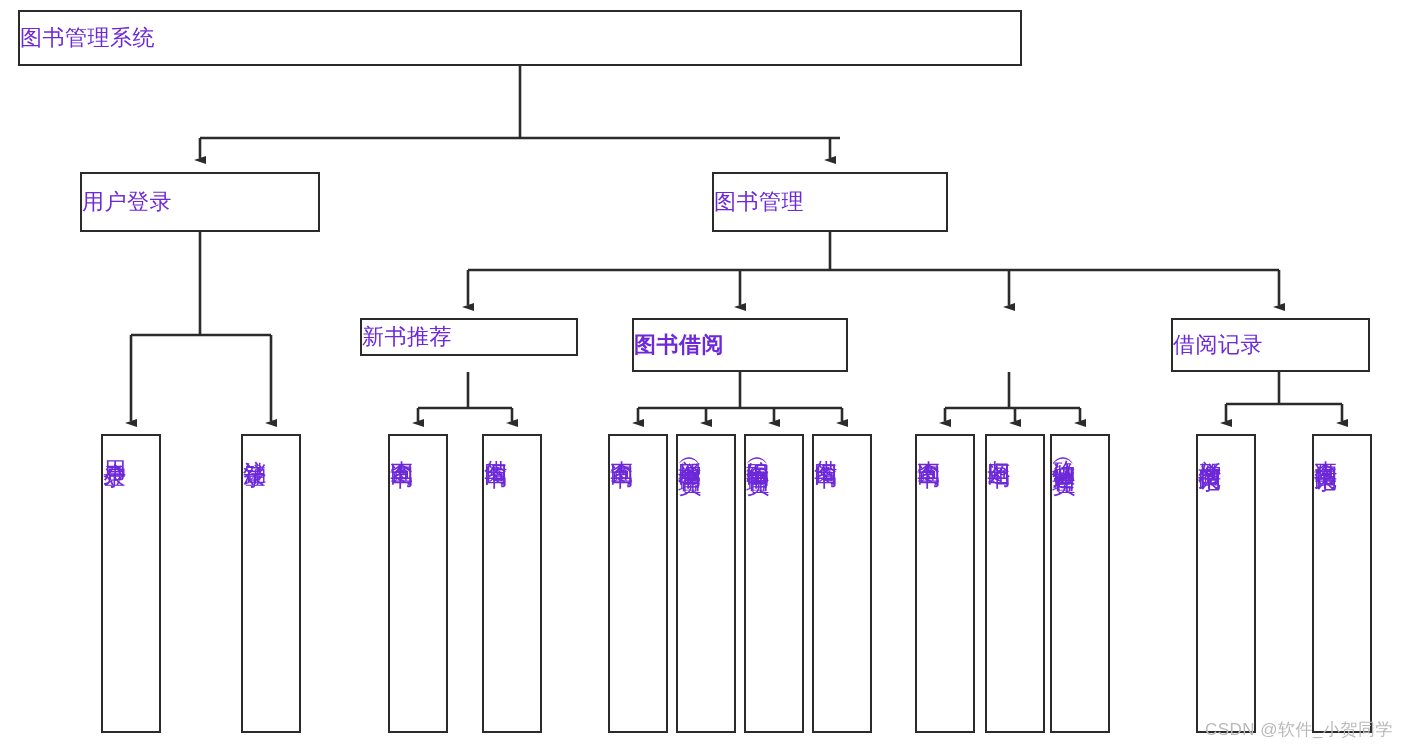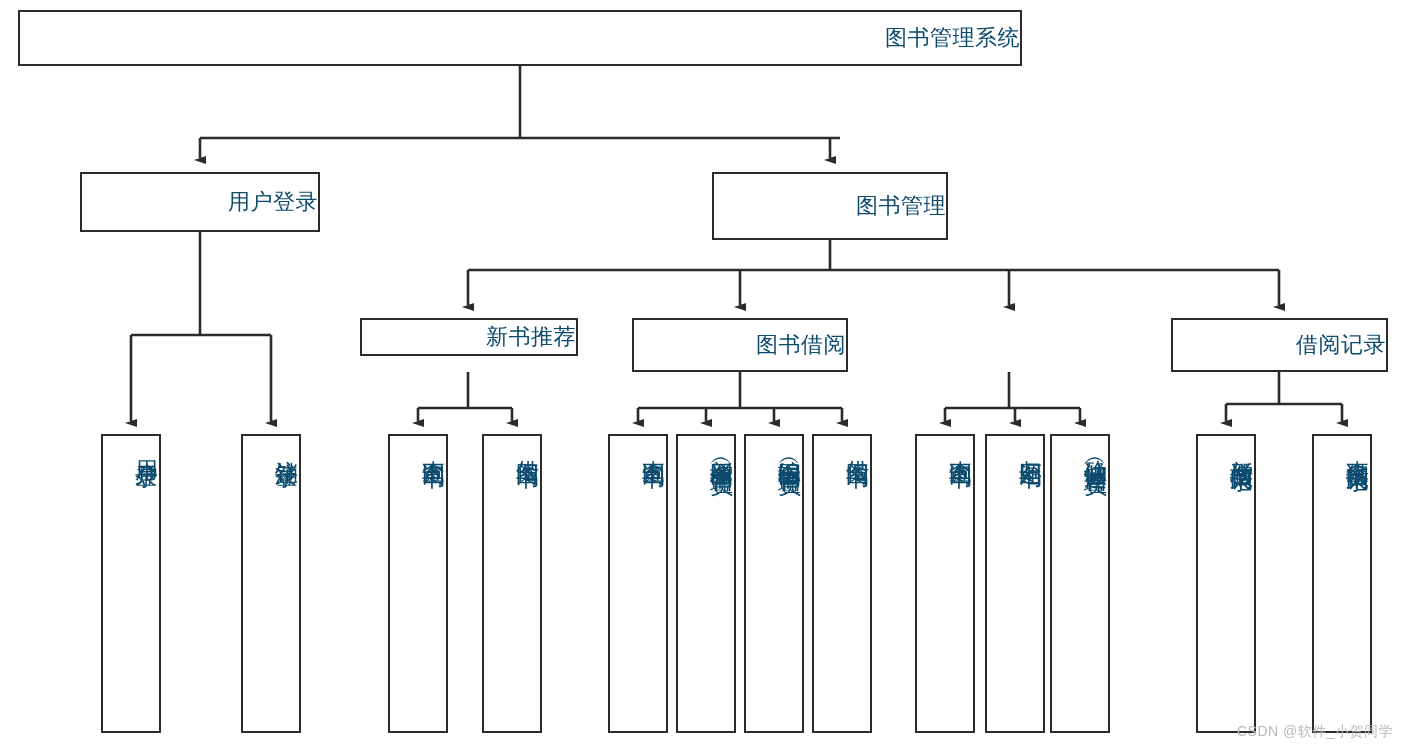--- a/index.html
+++ b/index.html
@@ -24,22 +24,22 @@
     width: 1405px;
     height: 747px;
   }
   .node {
     position: absolute;
     box-sizing: border-box;
     background: #ffffff;
     border: 2px solid #2b2b2b;
     display: flex;
     align-items: center;
-    justify-content: flex-end;
-    color: #0c4a6e;
+    justify-content: flex-start;
+    color: #6d28d9;
   }
   .node-label {
     display: block;
     text-align: center;
     line-height: 1.18;
     letter-spacing: 0.5px;
   }
   .h-node .node-label {
     font-size: 22px;
   }
@@ -52,21 +52,21 @@
     text-orientation: upright;
     font-size: 23px;
     line-height: 1.05;
     letter-spacing: 2px;
     white-space: nowrap;
   }
   #watermark {
     position: absolute;
     right: 12px;
     bottom: 6px;
-    font-size: 14px;
+    font-size: 17px;
     color: #b9b9b9;
     letter-spacing: 0.5px;
     user-select: none;
     white-space: nowrap;
   }
 </style>
 </head>
 <body>
 
 <div id="canvas">
@@ -121,31 +121,31 @@
     </g>
   </svg>
 
   <div class="node h-node" style="left:18px; top:10px; width:1004px; height:56px;">
     <span class="node-label">图书管理系统</span>
   </div>
 
   <div class="node h-node" style="left:80px; top:172px; width:240px; height:60px;">
     <span class="node-label">用户登录</span>
   </div>
-  <div class="node h-node" style="left:712px; top:172px; width:236px; height:68px;">
+  <div class="node h-node" style="left:712px; top:172px; width:236px; height:60px;">
     <span class="node-label">图书管理</span>
   </div>
 
   <div class="node h-node" style="left:360px; top:318px; width:218px; height:38px;">
     <span class="node-label">新书推荐</span>
   </div>
-  <div class="node h-node" style="left:632px; top:318px; width:216px; height:54px;">
+  <div class="node h-node" style="left:632px; top:318px; width:216px; height:54px;font-weight:bold;">
     <span class="node-label">图书借阅</span>
   </div>
-  <div class="node h-node" style="left:1171px; top:318px; width:217px; height:54px;">
+  <div class="node h-node" style="left:1171px; top:318px; width:199px; height:54px;">
     <span class="node-label">借阅记录</span>
   </div>
 
   <div class="node v-node" style="left:101px; top:434px; width:60px; height:299px;">
     <span class="node-label">用户登录</span>
   </div>
   <div class="node v-node" style="left:241px; top:434px; width:60px; height:299px;">
     <span class="node-label">注销登录</span>
   </div>
 

